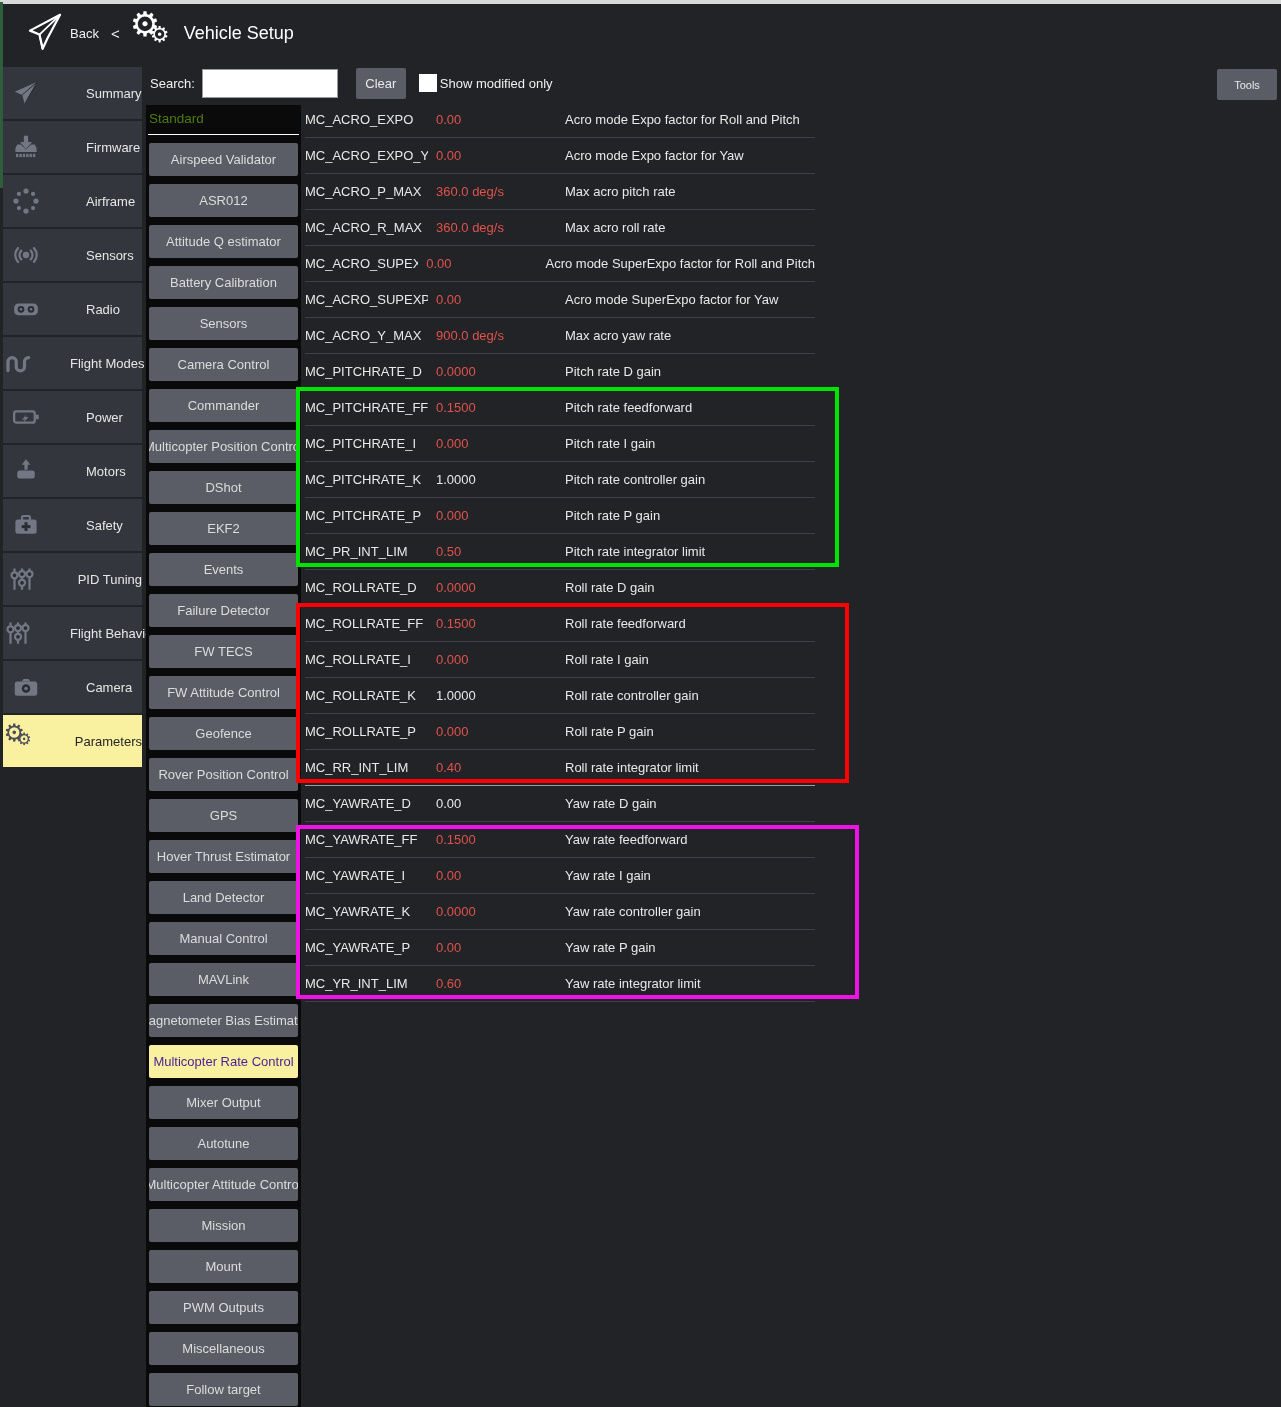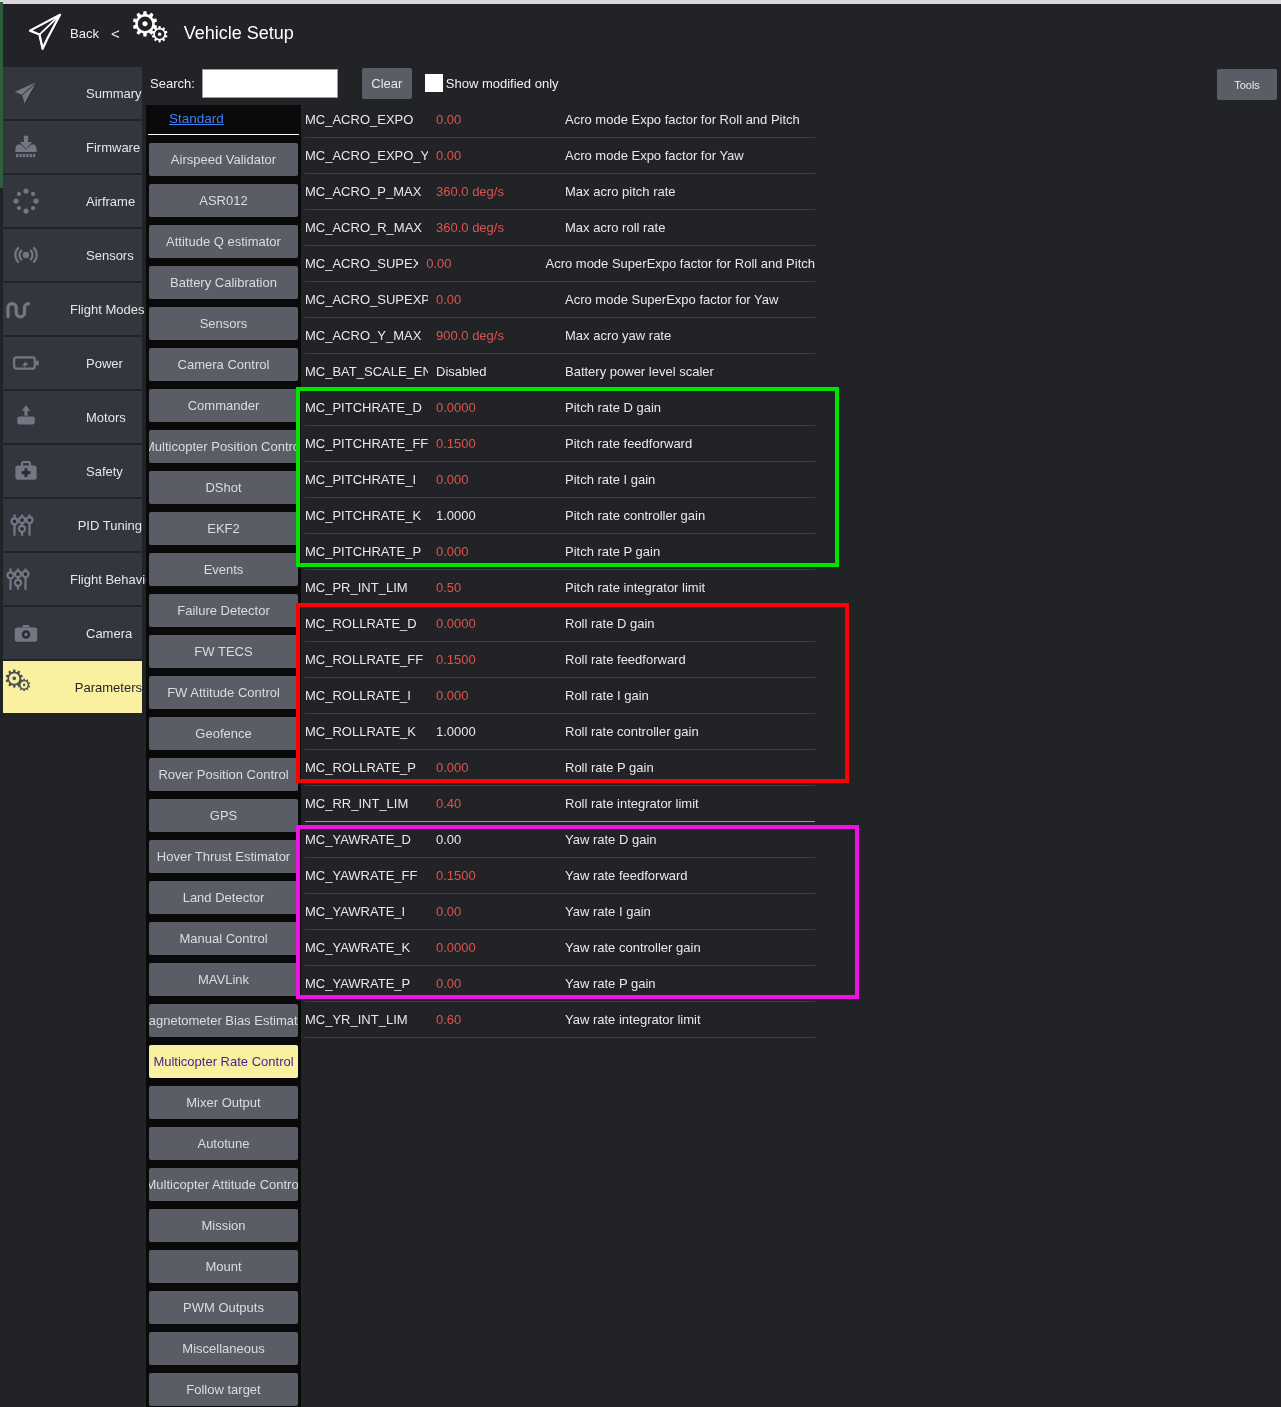--- a/index.html
+++ b/index.html
@@ -32,33 +32,33 @@
   .side-icon { width:46px; display:flex; justify-content:center; align-items:center; }
   .side-icon svg { width:30px; height:30px; }
   .side-label { color:#e6e6e6; font-size:13px; white-space:nowrap; }
   .side-item.selected .side-label { color:#26262a; }
   .gearpair { position:relative; width:34px; height:30px; font-family:"DejaVu Sans",sans-serif; }
   .gearpair .g1 { position:absolute; left:0; top:-7px; font-size:24px; color:#4b4e57; }
   .gearpair .g2 { position:absolute; left:13px; top:3px; font-size:17px; color:#4b4e57; }
 
   
   #groups-col { position:absolute; left:146px; top:105px; width:155px; height:1302px; background:#0a0a0b; }
-  #groups-header { color:#3b82f6; font-size:13.5px; padding:6px 0 8px 23px;text-decoration:underline; }
+  #groups-header { color:#4d7c0f; font-size:13.5px; padding:6px 0 8px 3px; }
   #groups-rule { border-bottom:1px solid #ffffff; margin:0 2px 0 2px; }
   .group-btn { margin:8px 2px 0 3px; width:149px; height:33px; background:#5a5d66; border-radius:2px;
                color:#dcdcdc; font-size:13px; display:flex; align-items:center; justify-content:center;
                white-space:nowrap; overflow:hidden; cursor:pointer; }
   .group-btn.selected { background:#f9f0a0; color:#4c1d95; }
 
   
   #search-row { position:absolute; left:150px; top:66px; height:34px; display:flex; align-items:center; }
   #search-label { color:#f0f0f0; font-size:13px; margin-right:7px; }
   #search-input { width:136px; height:29px; background:#fff; border:1px solid #9a9a9a; outline:none;
                   font-size:13px; padding:0 4px; color:#222; }
-  #clear-btn { margin-left:24px; width:50px; height:31px; background:#5a5d66; border:none; border-radius:2px;
+  #clear-btn { margin-left:18px; width:50px; height:31px; background:#5a5d66; border:none; border-radius:2px;
                color:#e8e8e8; font-size:13px; cursor:pointer; }
   #modified-checkbox { margin-left:13px; width:18px; height:18px; background:#fff; border:none;
                        appearance:none; -webkit-appearance:none; cursor:pointer; }
   #modified-label { color:#f0f0f0; font-size:13px; margin-left:3px; }
   #tools-btn { position:absolute; right:4px; top:69px; width:60px; height:31px; background:#5a5d66;
                border:none; border-radius:2px; color:#e8e8e8; font-size:11px; cursor:pointer; }
 
   
   #param-table { position:absolute; left:305px; top:102px; width:510px; }
   .p-row { height:36px; display:flex; align-items:center; border-bottom:1px solid #3d4046;gap:8px; }
@@ -149,20 +149,32 @@
         <span class="side-icon">
           <svg viewBox="0 0 24 24" fill="none" stroke="#737683" stroke-width="1.8" stroke-linecap="round">
             <circle cx="12" cy="12" r="2.6" fill="#737683" stroke="none"></circle>
             <path d="M8.2 8.5 a5 5 0 0 0 0 7"></path>
             <path d="M15.8 8.5 a5 5 0 0 1 0 7"></path>
             <path d="M5.6 6.5 a8 8 0 0 0 0 11"></path>
             <path d="M18.4 6.5 a8 8 0 0 1 0 11"></path>
           </svg>
         </span>
         <span class="side-label">Sensors</span>
+      </div>
+      <div class="side-item">
+        <span class="side-icon">
+          <svg viewBox="0 0 24 24">
+            <rect x="2.5" y="7.5" width="19" height="9.5" rx="3.5" fill="#737683"></rect>
+            <circle cx="8" cy="12.2" r="2.7" fill="#2a2c33"></circle>
+            <circle cx="16" cy="12.2" r="2.7" fill="#2a2c33"></circle>
+            <circle cx="8" cy="12.2" r="1" fill="#737683"></circle>
+            <circle cx="16" cy="12.2" r="1" fill="#737683"></circle>
+          </svg>
+        </span>
+        <span class="side-label">Radio</span>
       </div>
       <div class="side-item">
         <span class="side-icon">
           <svg viewBox="0 0 24 24" fill="none" stroke="#737683" stroke-width="2.6" stroke-linecap="round">
             <path d="M4 18 v-7 a3.3 3.3 0 0 1 6.6 0 v4 a3.3 3.3 0 0 0 6.6 0 v-4 a3.3 3.3 0 0 1 3.3 -3.3"></path>
           </svg>
         </span>
         <span class="side-label">Flight Modes</span>
       </div>
       <div class="side-item">
@@ -309,25 +321,20 @@
         <span class="p-name">MC_ACRO_SUPEXPOY</span>
         <span class="p-value red">0.00</span>
         <span class="p-desc">Acro mode SuperExpo factor for Yaw</span>
       </div>
       <div class="p-row">
         <span class="p-name">MC_ACRO_Y_MAX</span>
         <span class="p-value red">900.0 deg/s</span>
         <span class="p-desc">Max acro yaw rate</span>
       </div>
       <div class="p-row">
-        <span class="p-name">MC_BAT_SCALE_EN</span>
-        <span class="p-value plain">Disabled</span>
-        <span class="p-desc">Battery power level scaler</span>
-      </div>
-      <div class="p-row">
         <span class="p-name">MC_PITCHRATE_D</span>
         <span class="p-value red">0.0000</span>
         <span class="p-desc">Pitch rate D gain</span>
       </div>
       <div class="p-row">
         <span class="p-name">MC_PITCHRATE_FF</span>
         <span class="p-value red">0.1500</span>
         <span class="p-desc">Pitch rate feedforward</span>
       </div>
       <div class="p-row">

